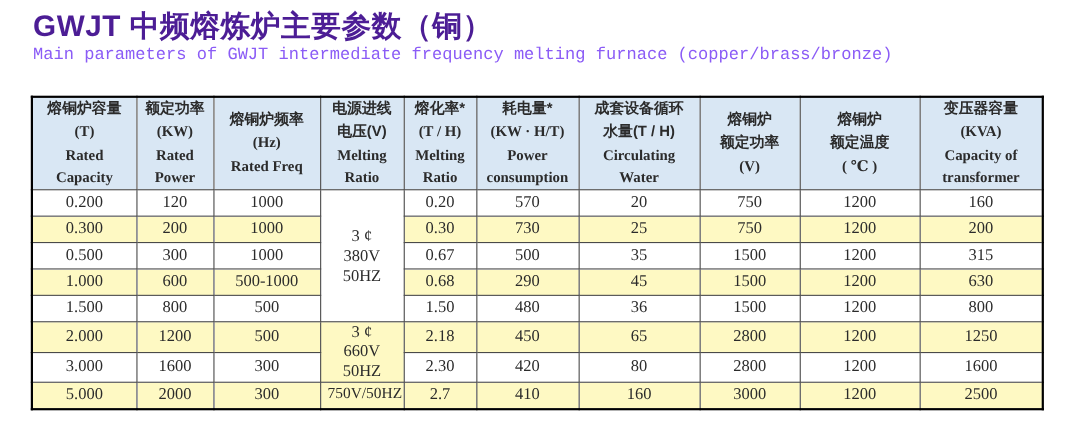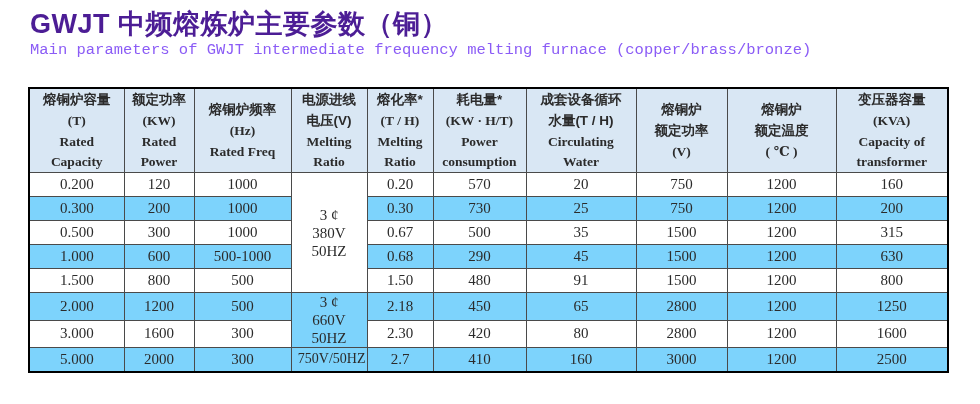--- a/index.html
+++ b/index.html
@@ -55,21 +55,21 @@
   thead th .en {
     font-family: "Liberation Serif", "DejaVu Serif", serif;
     font-size: 13.5px;
   }
   tbody td {
     height: 23px;
     font-family: "Liberation Serif", "DejaVu Serif", serif;
     font-size: 15px;
     background: #ffffff;
   }
-  tbody tr.stripe td { background: #7dd3fc; }
+  tbody tr.stripe td { background: #fef9c3; }
   tbody td.voltage {
     background: #ffffff;
     line-height: 1.2;
   }
   tbody td.voltage.small { font-size: 14px; text-align: right; }
 </style>
 </head>
 <body>
 
 <h1 class="page-title">GWJT 中频熔炼炉主要参数（铜）</h1>
@@ -147,21 +147,21 @@
         <td>1500</td>
         <td>1200</td>
         <td>630</td>
       </tr>
       <tr>
         <td>1.500</td>
         <td>800</td>
         <td>500</td>
         <td>1.50</td>
         <td>480</td>
-        <td>91</td>
+        <td>36</td>
         <td>1500</td>
         <td>1200</td>
         <td>800</td>
       </tr>
       <tr class="stripe">
         <td>2.000</td>
         <td>1200</td>
         <td>500</td>
         <td rowspan="2" class="voltage">3 ¢<br>660V<br>50HZ</td>
         <td>2.18</td>

